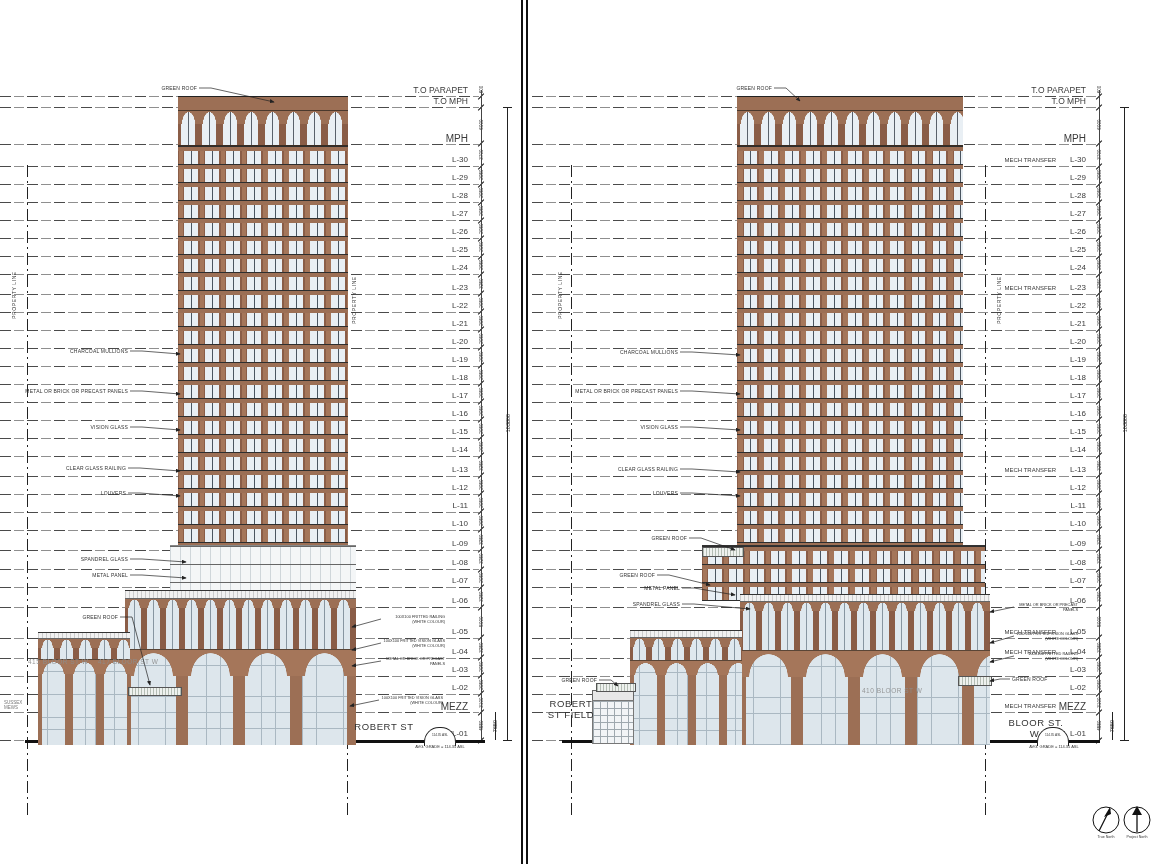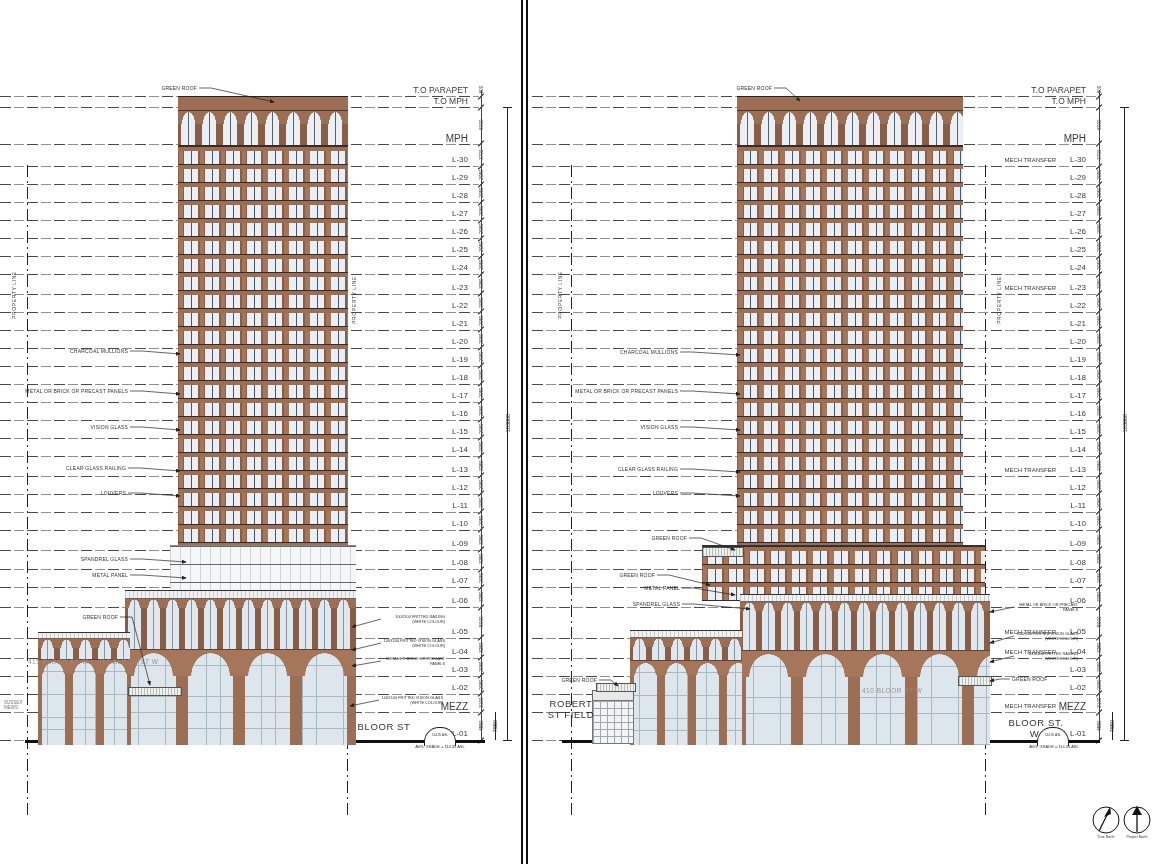--- a/index.html
+++ b/index.html
@@ -462,21 +462,21 @@
   </div>
   <div class="bldg roof-slab" style="left:592px;top:690px;width:40px;height:10px;"></div>
   <div class="bldg white-grid" style="left:592px;top:700px;width:40px;height:42px;"></div>
   <div class="green-roof" style="left:596px;top:683px;width:38px;height:7px;"></div>
   <div class="green-roof" style="left:958px;top:676px;width:32px;height:8px;"></div>
   <span class="ghost" style="left:862px;top:687px;">410 BLOOR ST W</span>
 
   <div class="ground" style="left:25px;top:740px;width:460px;"></div>
   <div class="ground" style="left:562px;top:740px;width:538px;"></div>
 
-  <div class="street" style="left:352px;top:721px;width:64px;">BLOOR ST</div>
+  <div class="street" style="left:352px;top:721px;width:64px;">ROBERT ST</div>
   <div class="side-label" style="left:4px;top:700px;width:26px;">SUSSEX MEWS</div>
   <div class="grade-marker" style="left:424px;top:727px;width:30px;height:13px;">114.35 ASL</div>
   <div class="grade-note" style="left:396px;top:744px;width:88px;">AVG. GRADE = 114.35 ASL</div>
 
   <div class="street" style="left:1003px;top:717px;width:66px;">BLOOR ST. W.</div>
   <div class="street" style="left:542px;top:698px;width:58px;line-height:1.2;">ROBERT ST FIELD</div>
   <div class="grade-marker" style="left:1037px;top:727px;width:30px;height:13px;">114.35 ASL</div>
   <div class="grade-note" style="left:1010px;top:744px;width:88px;">AVG. GRADE = 114.35 ASL</div>
 
   <div class="sep" style="left:521px;"></div>

